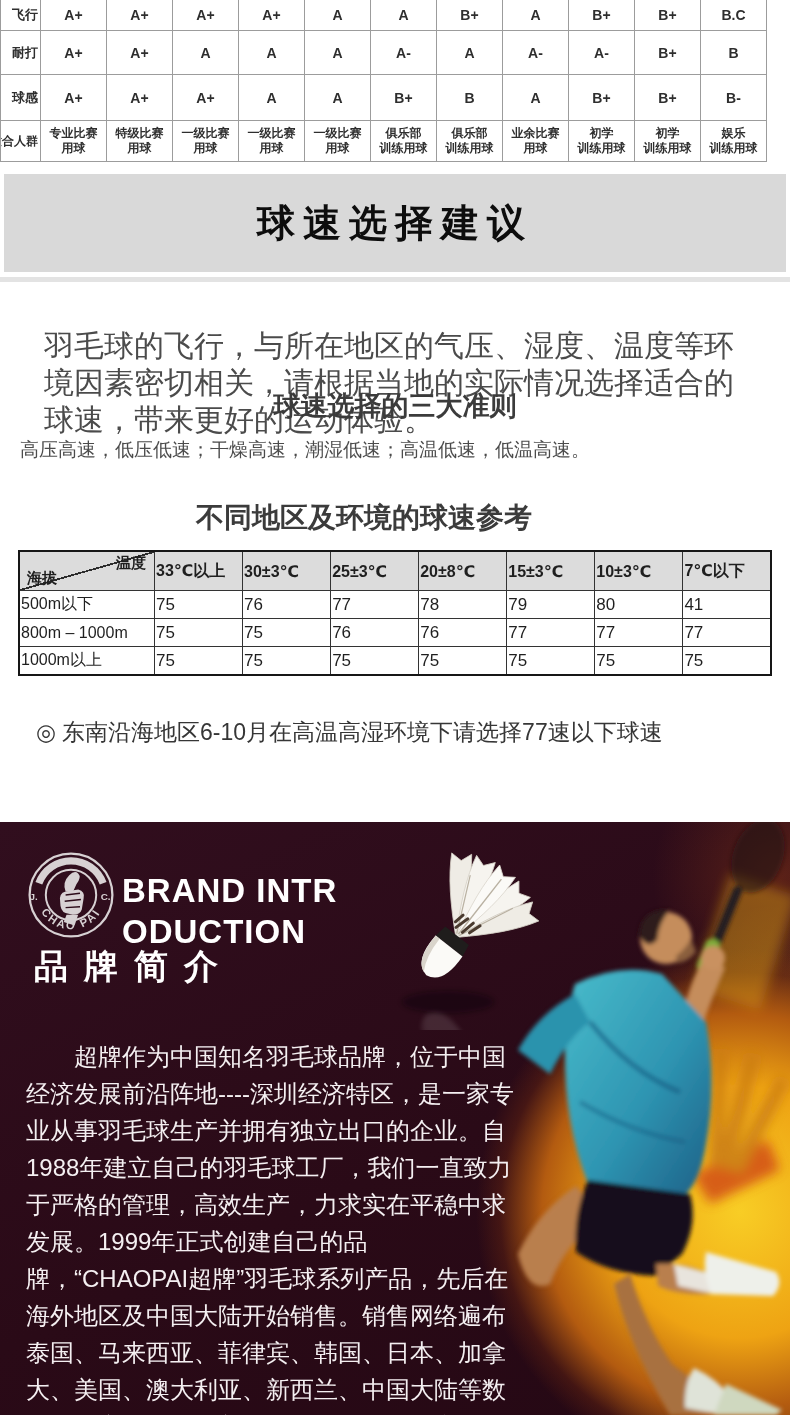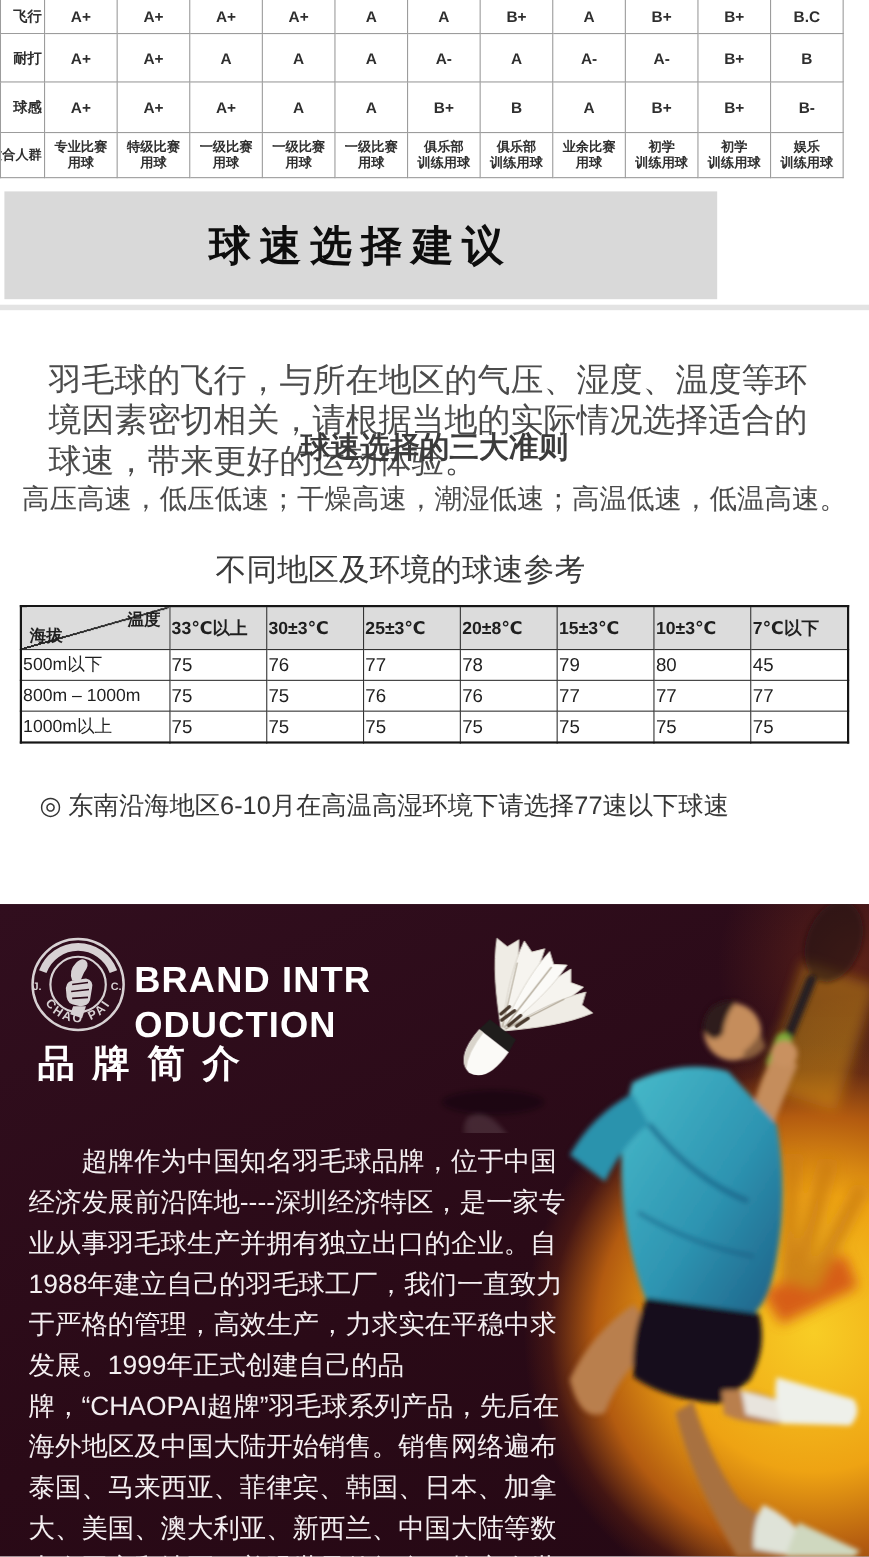--- a/index.html
+++ b/index.html
@@ -11,33 +11,33 @@
   .grade-table td{border:1px solid #9c9c9c;background:#fff;text-align:center;vertical-align:middle;
                   color:#2e2e2e;font-weight:700;font-size:14px;}
   .grade-table .lbl{width:37px;overflow:hidden;position:relative;font-size:13px;}
   .grade-table .lbl span{position:absolute;right:2px;top:50%;transform:translateY(-50%);white-space:nowrap;}
   .grade-table tr:nth-child(1) td{height:28px;border-top:none;}
   .grade-table tr:nth-child(2) td{height:41px;}
   .grade-table tr:nth-child(3) td{height:43px;}
   .grade-table tr:nth-child(4) td{height:38px;font-size:12px;white-space:pre-line;line-height:15px;}
 
   
-  .banner{position:absolute;top:174px;left:4px;width:648px;height:98px;background:#d9d9d9;
+  .banner{position:absolute;top:174px;left:4px;width:782px;height:98px;background:#d9d9d9;
           display:flex;align-items:center;justify-content:center;}
   .banner h1{margin:0;font-size:38px;font-weight:700;color:#0d0d0d;letter-spacing:8px;}
   .banner-strip{position:absolute;top:277px;left:0;width:790px;height:5px;background:#e3e3e3;}
 
   
   .intro{position:absolute;top:297px;left:44px;width:712px;font-size:30px;line-height:37px;color:#4b4b4b;}
   .h-principles{position:absolute;top:388px;left:0;width:790px;text-align:center;
                 font-size:27px;font-weight:700;color:#3b3b3b;}
-  .principles{position:absolute;top:437px;left:20px;width:750px;text-align:center;
-              font-size:25px;color:#4b4b4b;}
+  .principles{position:absolute;top:437px;left:20px;width:750px;text-align:left;
+              font-size:19px;color:#4b4b4b;}
   .h-reference{position:absolute;top:499px;left:0;width:728px;text-align:center;
-               font-size:28px;font-weight:400;color:#3b3b3b;}
+               font-size:28px;font-weight:700;color:#3b3b3b;}
 
   
   .speed-table{position:absolute;top:550px;left:18px;width:754px;border-collapse:collapse;
                table-layout:fixed;border:2px solid #161616;}
   .speed-table td{border:1px solid #333;text-align:left;vertical-align:middle;color:#1f1f1f;}
   .speed-table .hdr td{background:#dcdcdc;height:36px;font-size:16px;font-weight:600;}
   .speed-table .data td{background:#fff;height:25px;font-size:17px;}
   .speed-table td.alt{width:132px;font-size:16px;}
   .corner{position:relative;background:#dcdcdc
           linear-gradient(to bottom right,transparent 48.8%,#2c2c2c 48.8%,#2c2c2c 51.2%,transparent 51.2%) !important;}
@@ -172,21 +172,21 @@
     <td>7℃以下</td>
   </tr>
   <tr class="data">
     <td class="alt">500m以下</td>
     <td>75</td>
     <td>76</td>
     <td>77</td>
     <td>78</td>
     <td>79</td>
     <td>80</td>
-    <td>45</td>
+    <td>41</td>
   </tr>
   <tr class="data">
     <td class="alt">800m – 1000m</td>
     <td>75</td>
     <td>75</td>
     <td>76</td>
     <td>76</td>
     <td>77</td>
     <td>77</td>
     <td>77</td>

